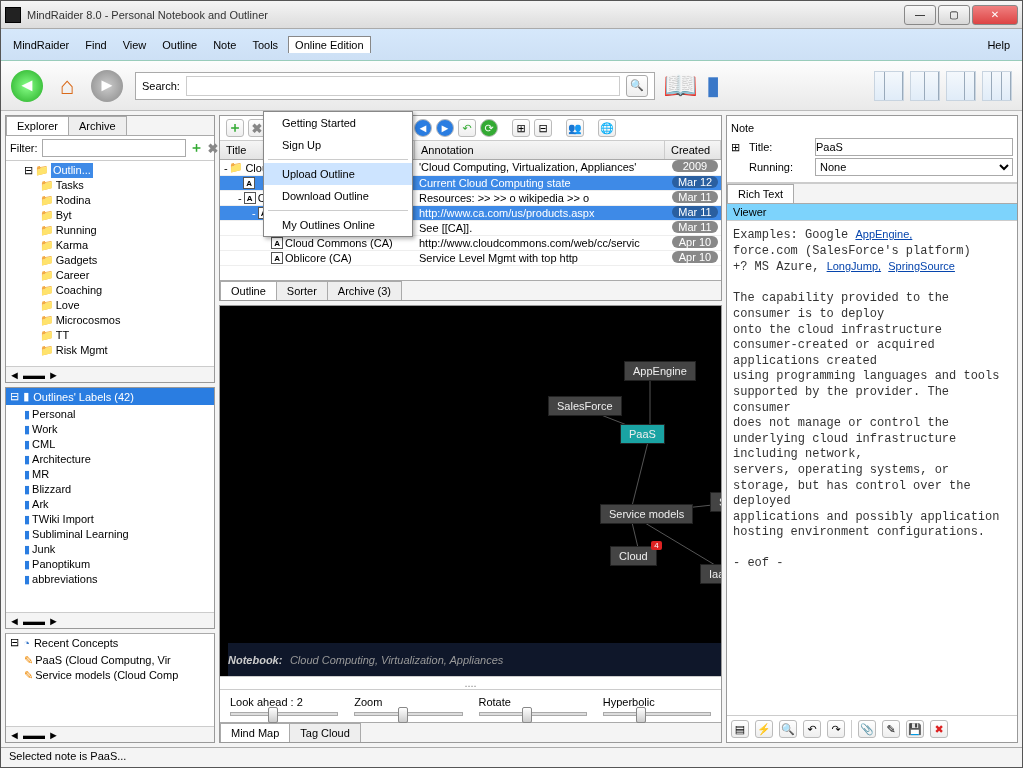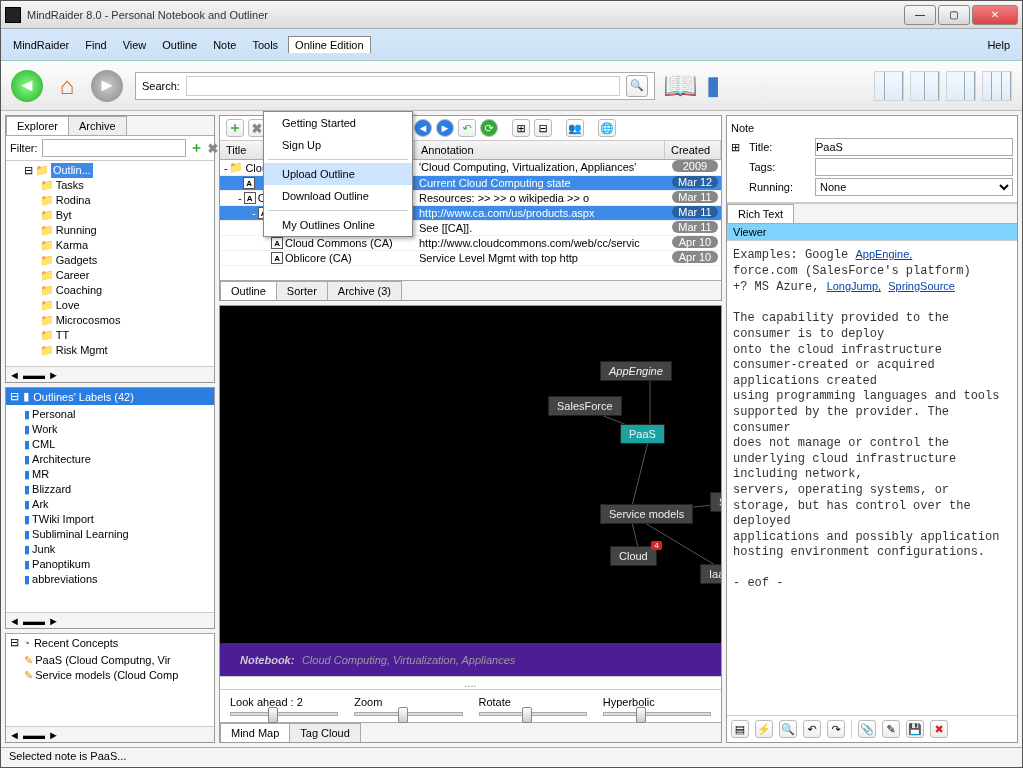--- a/index.html
+++ b/index.html
@@ -49,21 +49,21 @@
 .row .c2 { flex:1; padding:1px 4px; overflow:hidden; text-overflow:ellipsis; }
 .row .c3 { width:52px; text-align:center; font-size:10px; }
 .date-badge { background:#888; color:#fff; border-radius:6px; padding:0 2px; display:inline-block; width:46px; }
 .row.selected { background:#3e8ae7; color:#fff; }
 .row.selected .date-badge { background:#2a5fa0; }
 .bottom-tabs { display:flex; border-top:1px solid #aaa; background:#f4f4f4; }
 .mindmap-panel { border:1px solid #999; background:#fff; flex:1; display:flex; flex-direction:column; }
 .mindmap-canvas { flex:1; background:#000; position:relative; overflow:hidden; }
 .node { position:absolute; background:#444; color:#eee; padding:3px 8px; border:1px solid #222; font-size:11px; }
 .node.sel { background:#1aa3a3; }
-.mm-title { position:absolute; left:0; right:0; bottom:0; background:#4c1d95; color:#999; padding:8px 20px; font-size:15px; font-style:italic; font-family:Georgia,serif; }
+.mm-title { position:absolute; left:8px; right:0; bottom:0; background:#0f172a; color:#999; padding:8px 0; font-size:15px; font-style:italic; font-family:Georgia,serif; }
 .mm-title b { color:#ccc; font-weight:bold; font-style:italic; }
 .sliders { display:flex; gap:16px; padding:6px 10px; border-top:1px solid #ccc; }
 .slider-g { flex:1; }
 .slider-g label { display:block; margin-bottom:4px; }
 .slider-track { height:4px; background:#ddd; border:1px solid #aaa; position:relative; }
 .slider-thumb { position:absolute; top:-6px; width:10px; height:16px; background:linear-gradient(#fff,#ccc); border:1px solid #888; border-radius:2px; }
 .note-panel { display:flex; flex-direction:column; }
 .note-head { padding:4px; border-bottom:1px solid #ccc; }
 .form-row { display:flex; align-items:center; margin:2px 0; gap:6px; }
 .form-row label { width:60px; }
@@ -338,21 +338,21 @@
               <line x1="430" y1="128" x2="430" y2="65" stroke="#555" stroke-width="1"></line>
               <line x1="430" y1="128" x2="358" y2="100" stroke="#555" stroke-width="1"></line>
               <line x1="430" y1="128" x2="410" y2="208" stroke="#555" stroke-width="1"></line>
               <line x1="410" y1="208" x2="520" y2="196" stroke="#555" stroke-width="1"></line>
               <line x1="410" y1="208" x2="420" y2="250" stroke="#555" stroke-width="1"></line>
               <line x1="410" y1="208" x2="510" y2="268" stroke="#555" stroke-width="1"></line>
             </svg>
           <div class="mm-title">
             <b>Notebook:</b>&nbsp;&nbsp;<span>Cloud Computing, Virtualization, Appliances</span>
           </div>
-        <div class="node" style="left: 380px; top: 55px; font-style: italic;">AppEngine</div>
+        <div class="node" style="left: 404px; top: 55px;">AppEngine</div>
             <div class="node" style="left: 328px; top: 90px;">SalesForce</div>
             <div class="node sel" style="left: 400px; top: 118px;">PaaS</div>
             <div class="node" style="left: 380px; top: 198px;">Service models</div>
             <div class="node" style="left: 490px; top: 186px;">SaaS</div>
             <div class="node" style="left: 390px; top: 240px;">Cloud<span style="position: absolute; top: -6px; right: -6px; background: rgb(221, 34, 34); color: rgb(255, 255, 255); font-size: 8px; padding: 0px 3px; border-radius: 2px;">4</span></div>
             <div class="node" style="left: 480px; top: 258px;">IaaS</div>
           </div>
         <div style="text-align:center;border-top:1px solid #ccc;color:#888">....</div>
         <div class="sliders" id="mm-sliders">
             <div class="slider-g">
@@ -387,25 +387,20 @@
       </div>
     </div>
 
     <div class="right panel note-panel">
       <div class="note-head">
         <div style="padding:2px 0">Note</div>
         <div class="form-row">
           <span style="width:12px">⊞</span>
           <label>Title:</label>
           <input type="text" value="PaaS" style="">
-        </div>
-        <div class="form-row">
-          <span style="width:12px"></span>
-          <label>Tags:</label>
-          <input type="text" value="" style="">
         </div>
         <div class="form-row">
           <span style="width:12px"></span>
           <label>Running:</label>
           <select><option>None</option></select>
         </div>
       </div>
       <div class="tabs" style="border-top:1px solid #ccc">
         <div class="tab active">Rich Text</div>
       </div>

